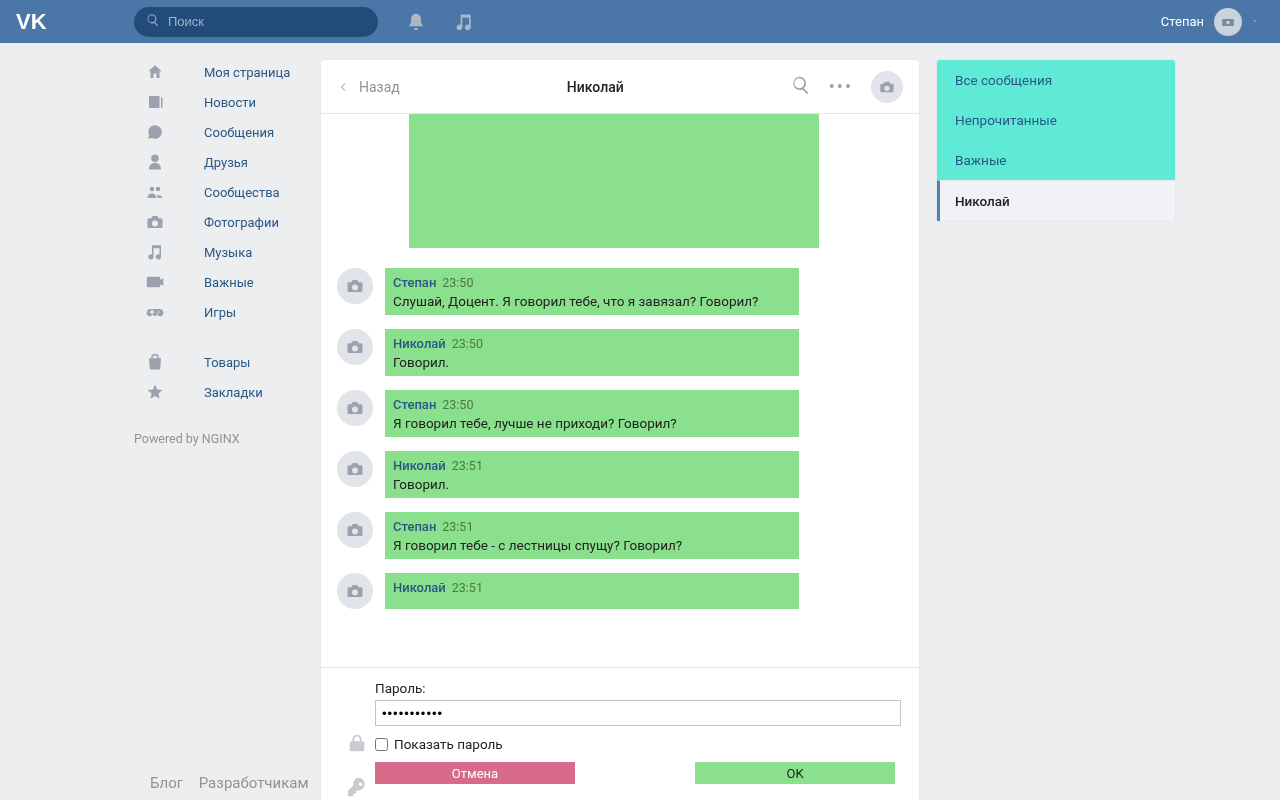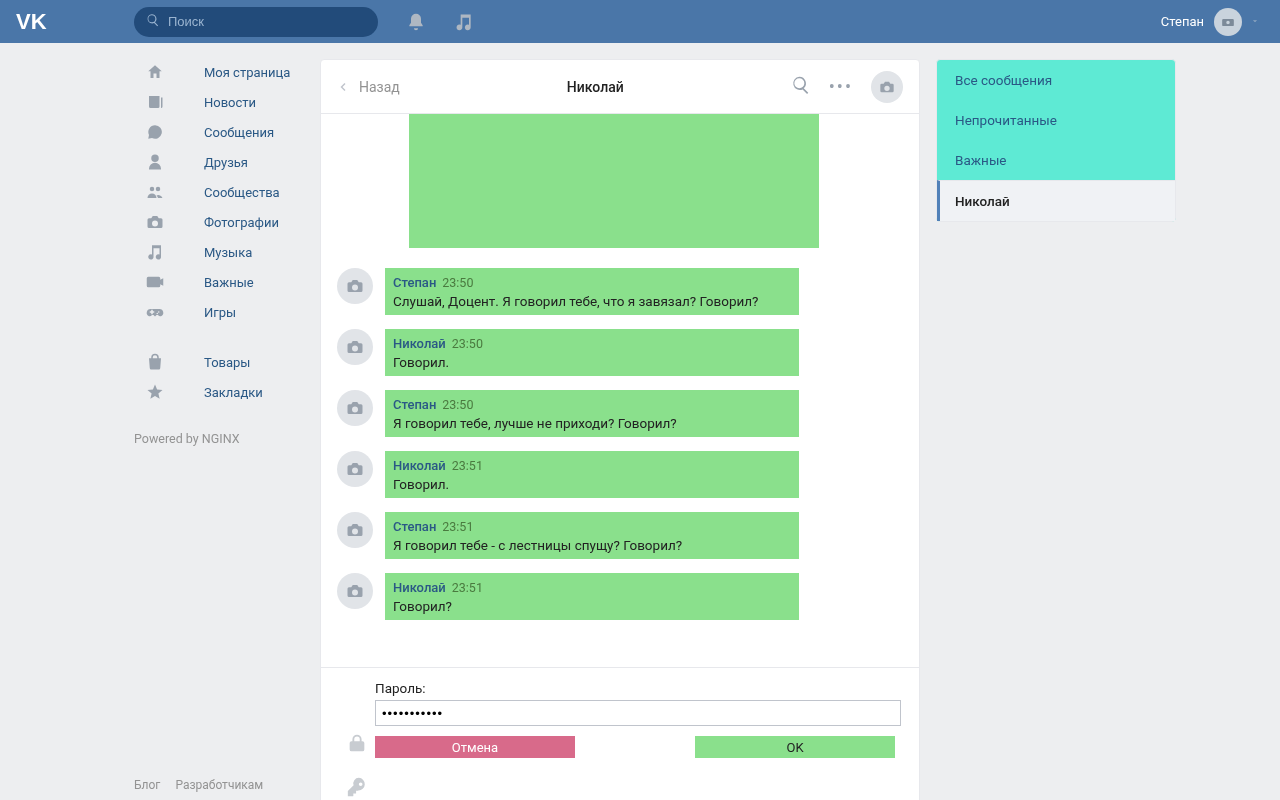--- a/index.html
+++ b/index.html
@@ -26,21 +26,21 @@
   .page { display:flex; padding: 0 0 0 134px; }
 
   
   .sidebar { width: 166px; padding-top: 14px; font-size: 13px; }
   .sidebar .item { display:flex; align-items:center; height:30px; padding:0 6px; color:#2a5885; border-radius:3px; cursor:pointer;gap:28px; }
   .sidebar .item .ico { width:24px; display:flex; align-items:center; }
   .sidebar .item .ico svg { fill:#99a2ad; width:18px; height:18px; }
   .sidebar .item span { margin-left:6px; }
   .sidebar .sep { height:10px; }
   .sidebar .powered { margin-top:24px; color:#939393; font-size:12.5px; }
-  .sidebar .footer { position:fixed; bottom:8px; left:134px; color:#939393; font-size:12px; }
+  .sidebar .footer { position:fixed; bottom:8px; left:150px; color:#939393; font-size:15px; }
   .sidebar .footer a { color:#939393; text-decoration:none; margin-right:12px; }
 
   
   .center { width: 600px; margin-left: 20px; margin-top:16px; background:#fff; border:1px solid #e7e8ec; border-radius:4px; display:flex; flex-direction:column; height: 760px; position:relative; }
   .chat-head { height:54px; border-bottom:1px solid #e7e8ec; display:flex; align-items:center; padding:0 16px;gap:24px; }
   .chat-head .back { display:flex; align-items:center; color:#939393; font-size:14px; cursor:pointer; }
   .chat-head .back svg { fill:#c0c4cc; width:12px; height:12px; margin-right:10px; }
   .chat-head .title-wrap { flex:1; text-align:center; }
   .chat-head .title { font-weight:500; font-size:14px; color:#222; }
   .chat-head .status { font-size:12.5px; color:#939393; }
@@ -297,38 +297,42 @@
               </svg>
             </div>
             <div class="bubble"><span class="name">Степан</span><span class="time">23:51</span><div class="text">Я говорил тебе - с лестницы спущу? Говорил?</div></div>
           </div>
           <div class="msg">
             <div class="ava">
               <svg viewBox="0 0 24 24">
                 <path d="M4 7h3l2-3h6l2 3h3a2 2 0 012 2v9a2 2 0 01-2 2H4a2 2 0 01-2-2V9a2 2 0 012-2zm8 3a4 4 0 100 8 4 4 0 000-8z"></path>
               </svg>
             </div>
-            <div class="bubble"><span class="name">Николай</span><span class="time">23:51</span><div class="text">Говорил?</div></div>
+            <div class="bubble"><span class="name">Николай</span><span class="time">23:51</span></div>
           </div>
         </div>
     </div>
 
     <div class="pwd-panel">
       <div class="row">
         <div class="icons">
           <span><svg viewBox="0 0 24 24">
                 <path d="M7 10V8a5 5 0 0110 0v2h1a2 2 0 012 2v7a2 2 0 01-2 2H6a2 2 0 01-2-2v-7a2 2 0 012-2h1zm2 0h6V8a3 3 0 00-6 0v2z"></path>
               </svg></span>
           <span><svg viewBox="0 0 24 24">
                 <path d="M14 2a6 6 0 00-5.7 8L2 16.3V22h5.7l.3-.3V19h3v-3h2l.3-.3A6 6 0 1014 2zm2 5a2 2 0 110 4 2 2 0 010-4z"></path>
               </svg></span>
         </div>
         <div class="form">
           <div class="lbl">Пароль:</div>
           <input type="password" value="•••••••••••" style="">
+          <label class="chk">
+            <input type="checkbox" style="">
+            <span>Показать пароль</span>
+          </label>
           <div class="btns">
             <div class="b cancel">Отмена</div>
             <div class="b ok">OK</div>
           </div>
         </div>
       </div>
     </div>
   </div>
 
   <div class="right-col">

